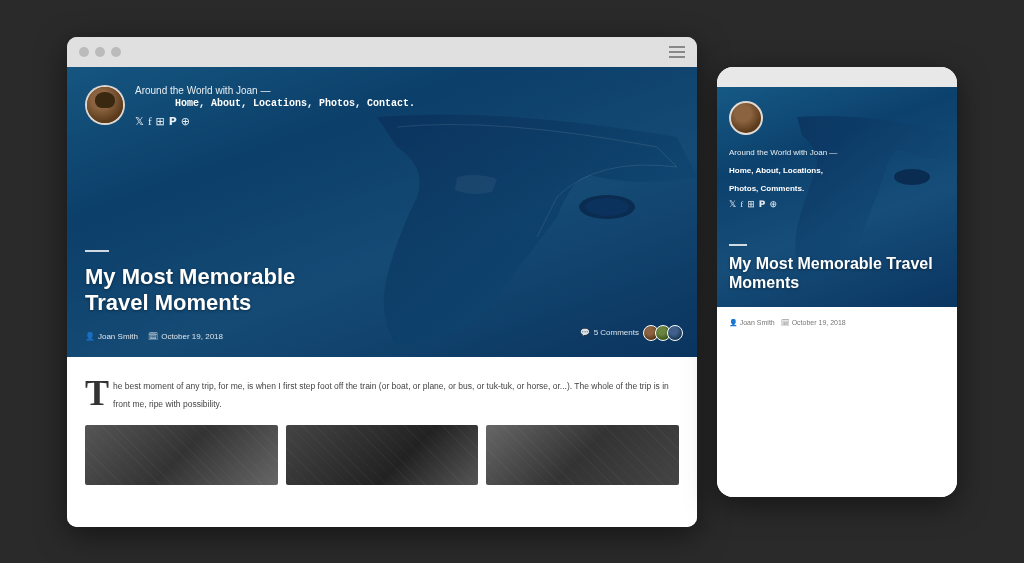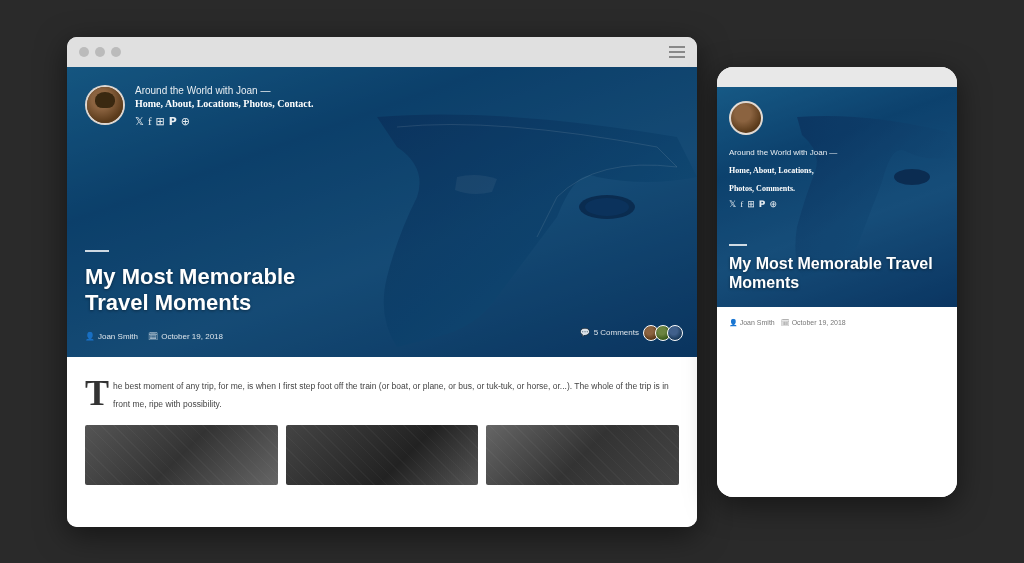--- a/index.html
+++ b/index.html
@@ -150,22 +150,23 @@
     .hero-site-name {
       color: white;
       font-size: 10px;
       font-family: Arial, sans-serif;
       opacity: 0.9;
     }
 
     .hero-menu {
       color: white;
       font-size: 10px;
-      font-family: Liberation Serif, serif;
+      font-family: Liberation Mono, monospace;
       font-weight: bold;
+      margin-left: 40px;
     }
 
     .hero-social {
       display: flex;
       gap: 4px;
       margin-top: 4px;
     }
 
     .hero-social span {
       color: white;
@@ -354,21 +355,21 @@
       color: white;
       font-size: 8px;
       font-family: Arial, sans-serif;
       opacity: 0.9;
       line-height: 1.4;
     }
 
     .mobile-menu {
       color: white;
       font-size: 8px;
-      font-family: Liberation Serif, serif;
+      font-family: Liberation Sans, sans-serif;
       font-weight: bold;
       line-height: 1.4;
     }
 
     .mobile-social {
       display: flex;
       gap: 4px;
       margin-top: 4px;
     }
 

